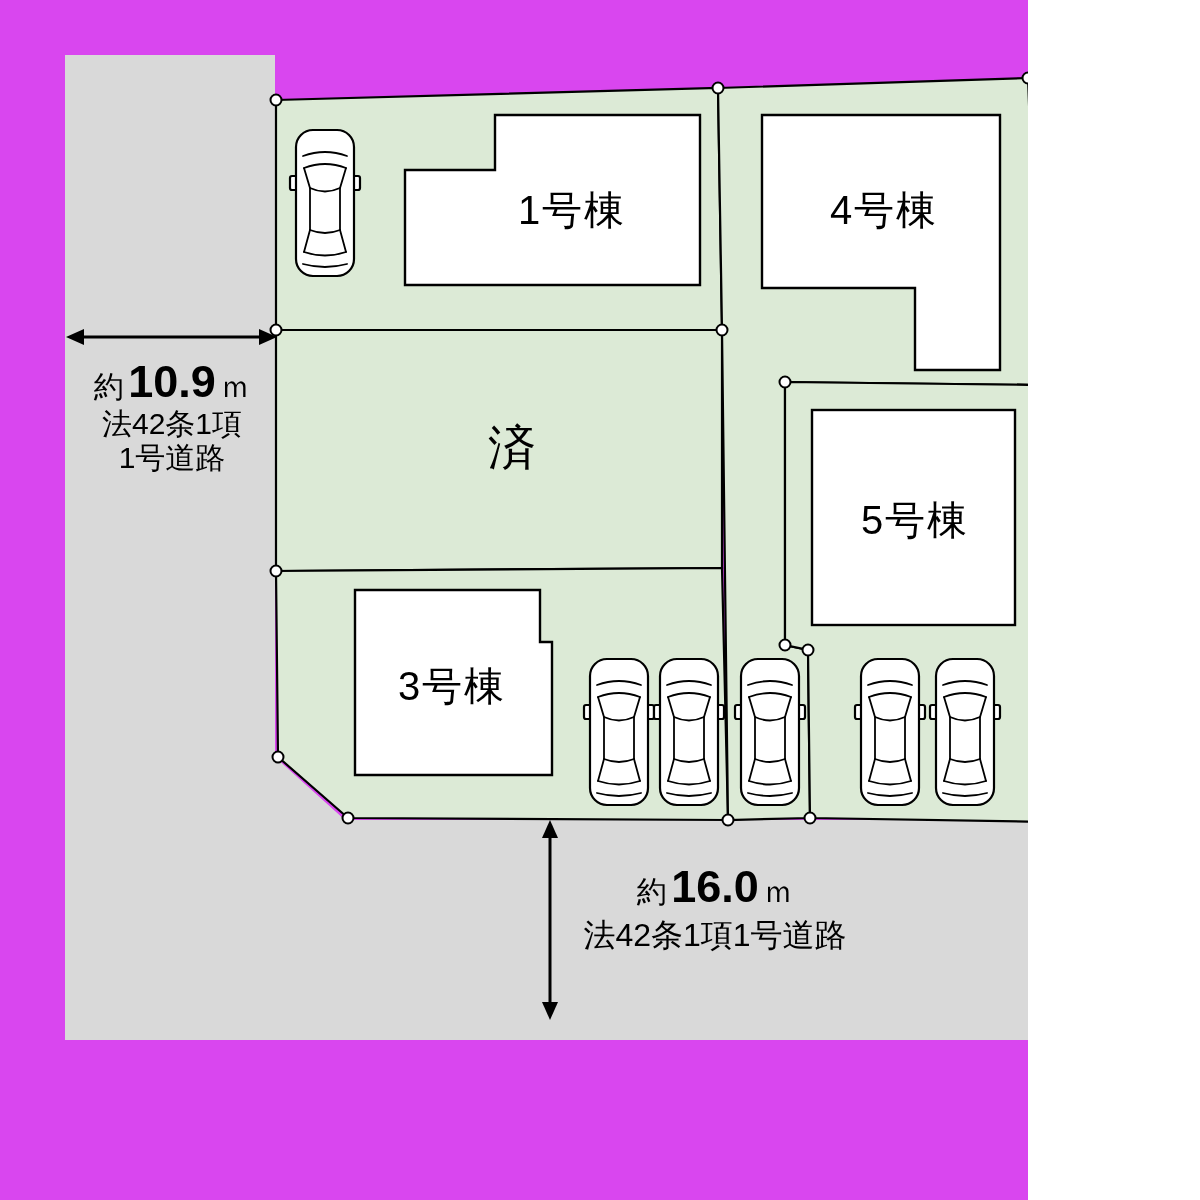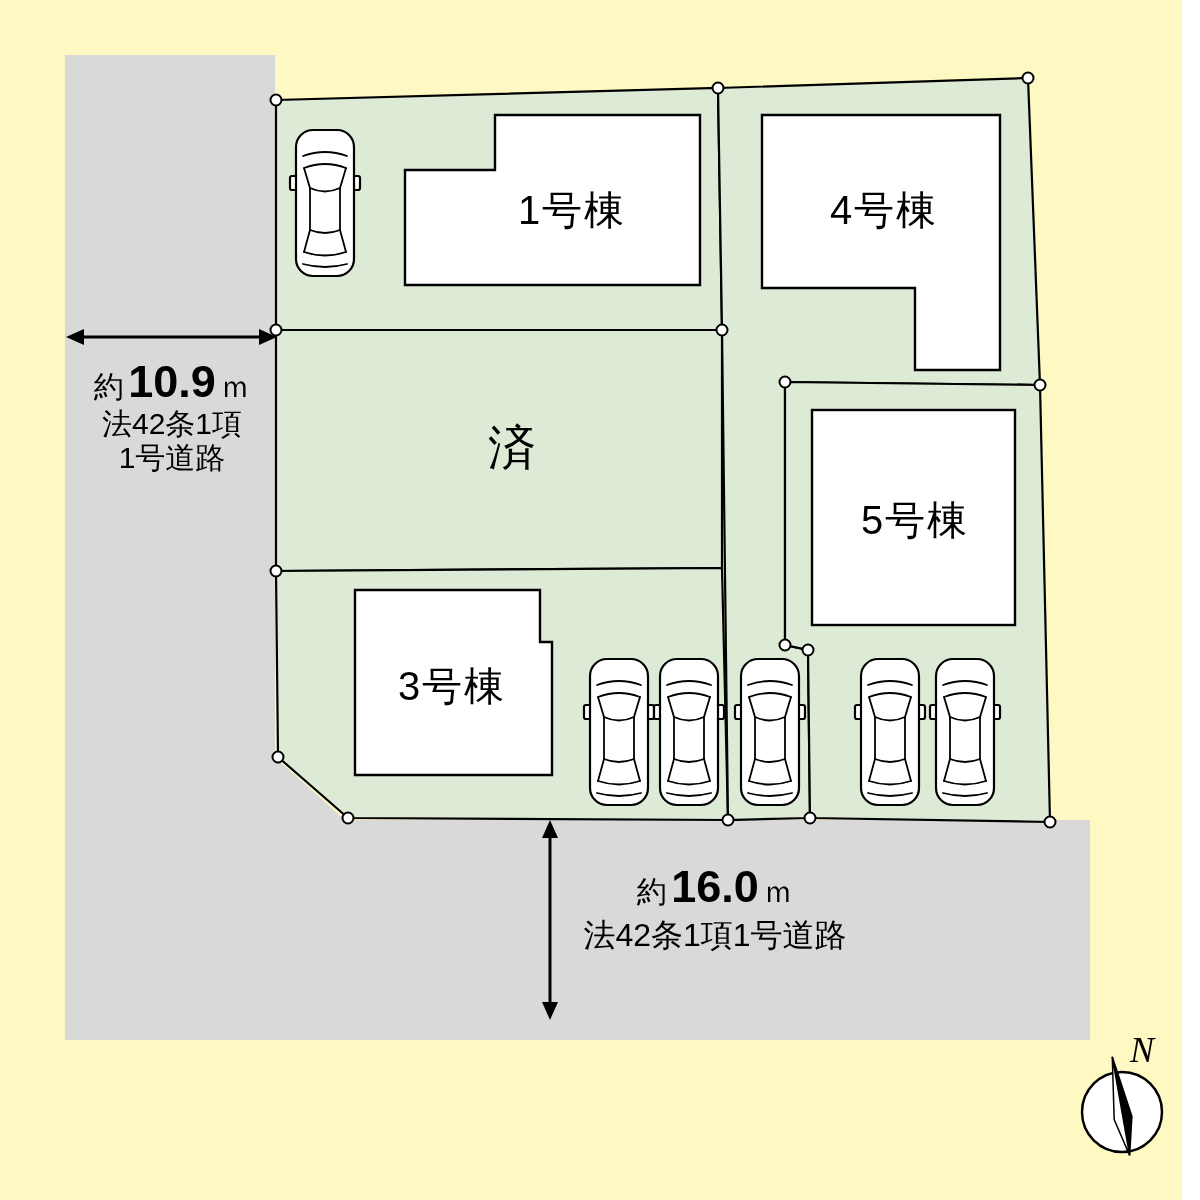--- a/index.html
+++ b/index.html
@@ -1,16 +1,16 @@
 <!DOCTYPE html>
 <html><head>
 <meta charset="utf-8">
 <style>
   html,body{margin:0;padding:0;background:#fff;}
-  .stage{width:1182px;height:1200px;background:#fef9c3;position:relative;overflow:hidden;}
+  .stage{width:1028px;height:1200px;background:#d946ef;position:relative;overflow:hidden;}
   svg{display:block;}
   .road{fill:#d9d9d9;stroke:none;}
   .lot{fill:#dcead6;stroke:#000;stroke-width:2.2;stroke-linejoin:miter;}
   .building{fill:#fff;stroke:#000;stroke-width:2.4;stroke-linejoin:miter;}
   .dot{fill:#fff;stroke:#000;stroke-width:2;}
   .carbody{fill:#fff;stroke:#000;stroke-width:2.2;}
   .carline{fill:none;stroke:#000;stroke-width:1.8;stroke-linecap:round;}
   .arrow-line{stroke:#000;stroke-width:3;}
   .arrow-head{fill:#000;}
   text{font-family:"Liberation Sans","DejaVu Sans",sans-serif;fill:#000;}

